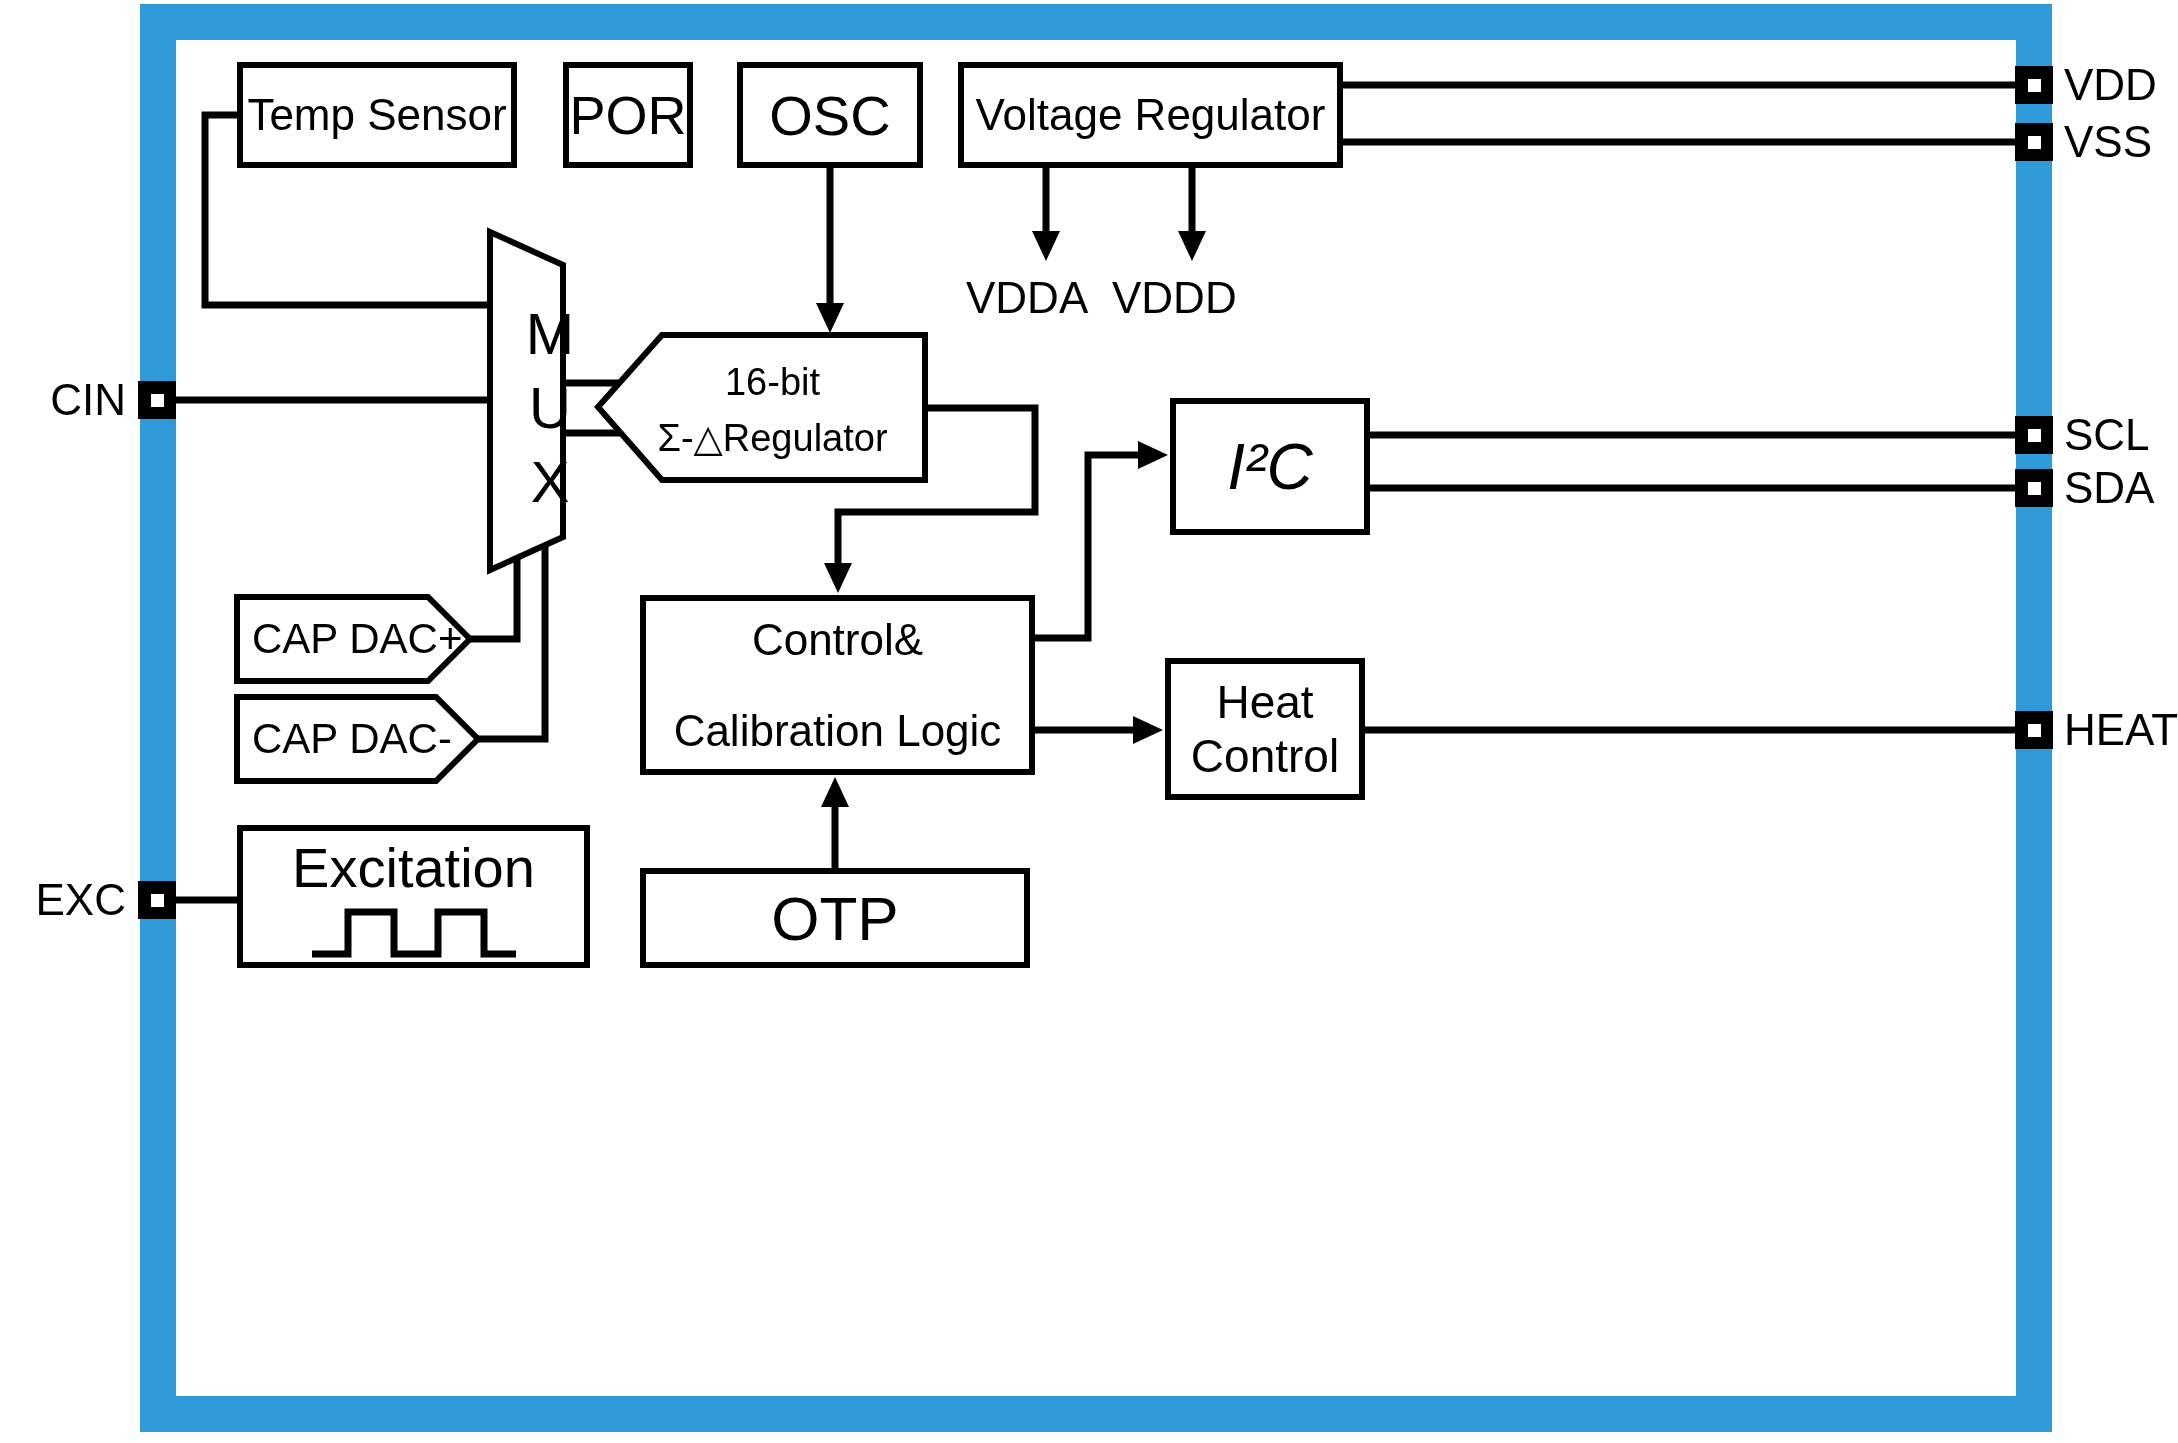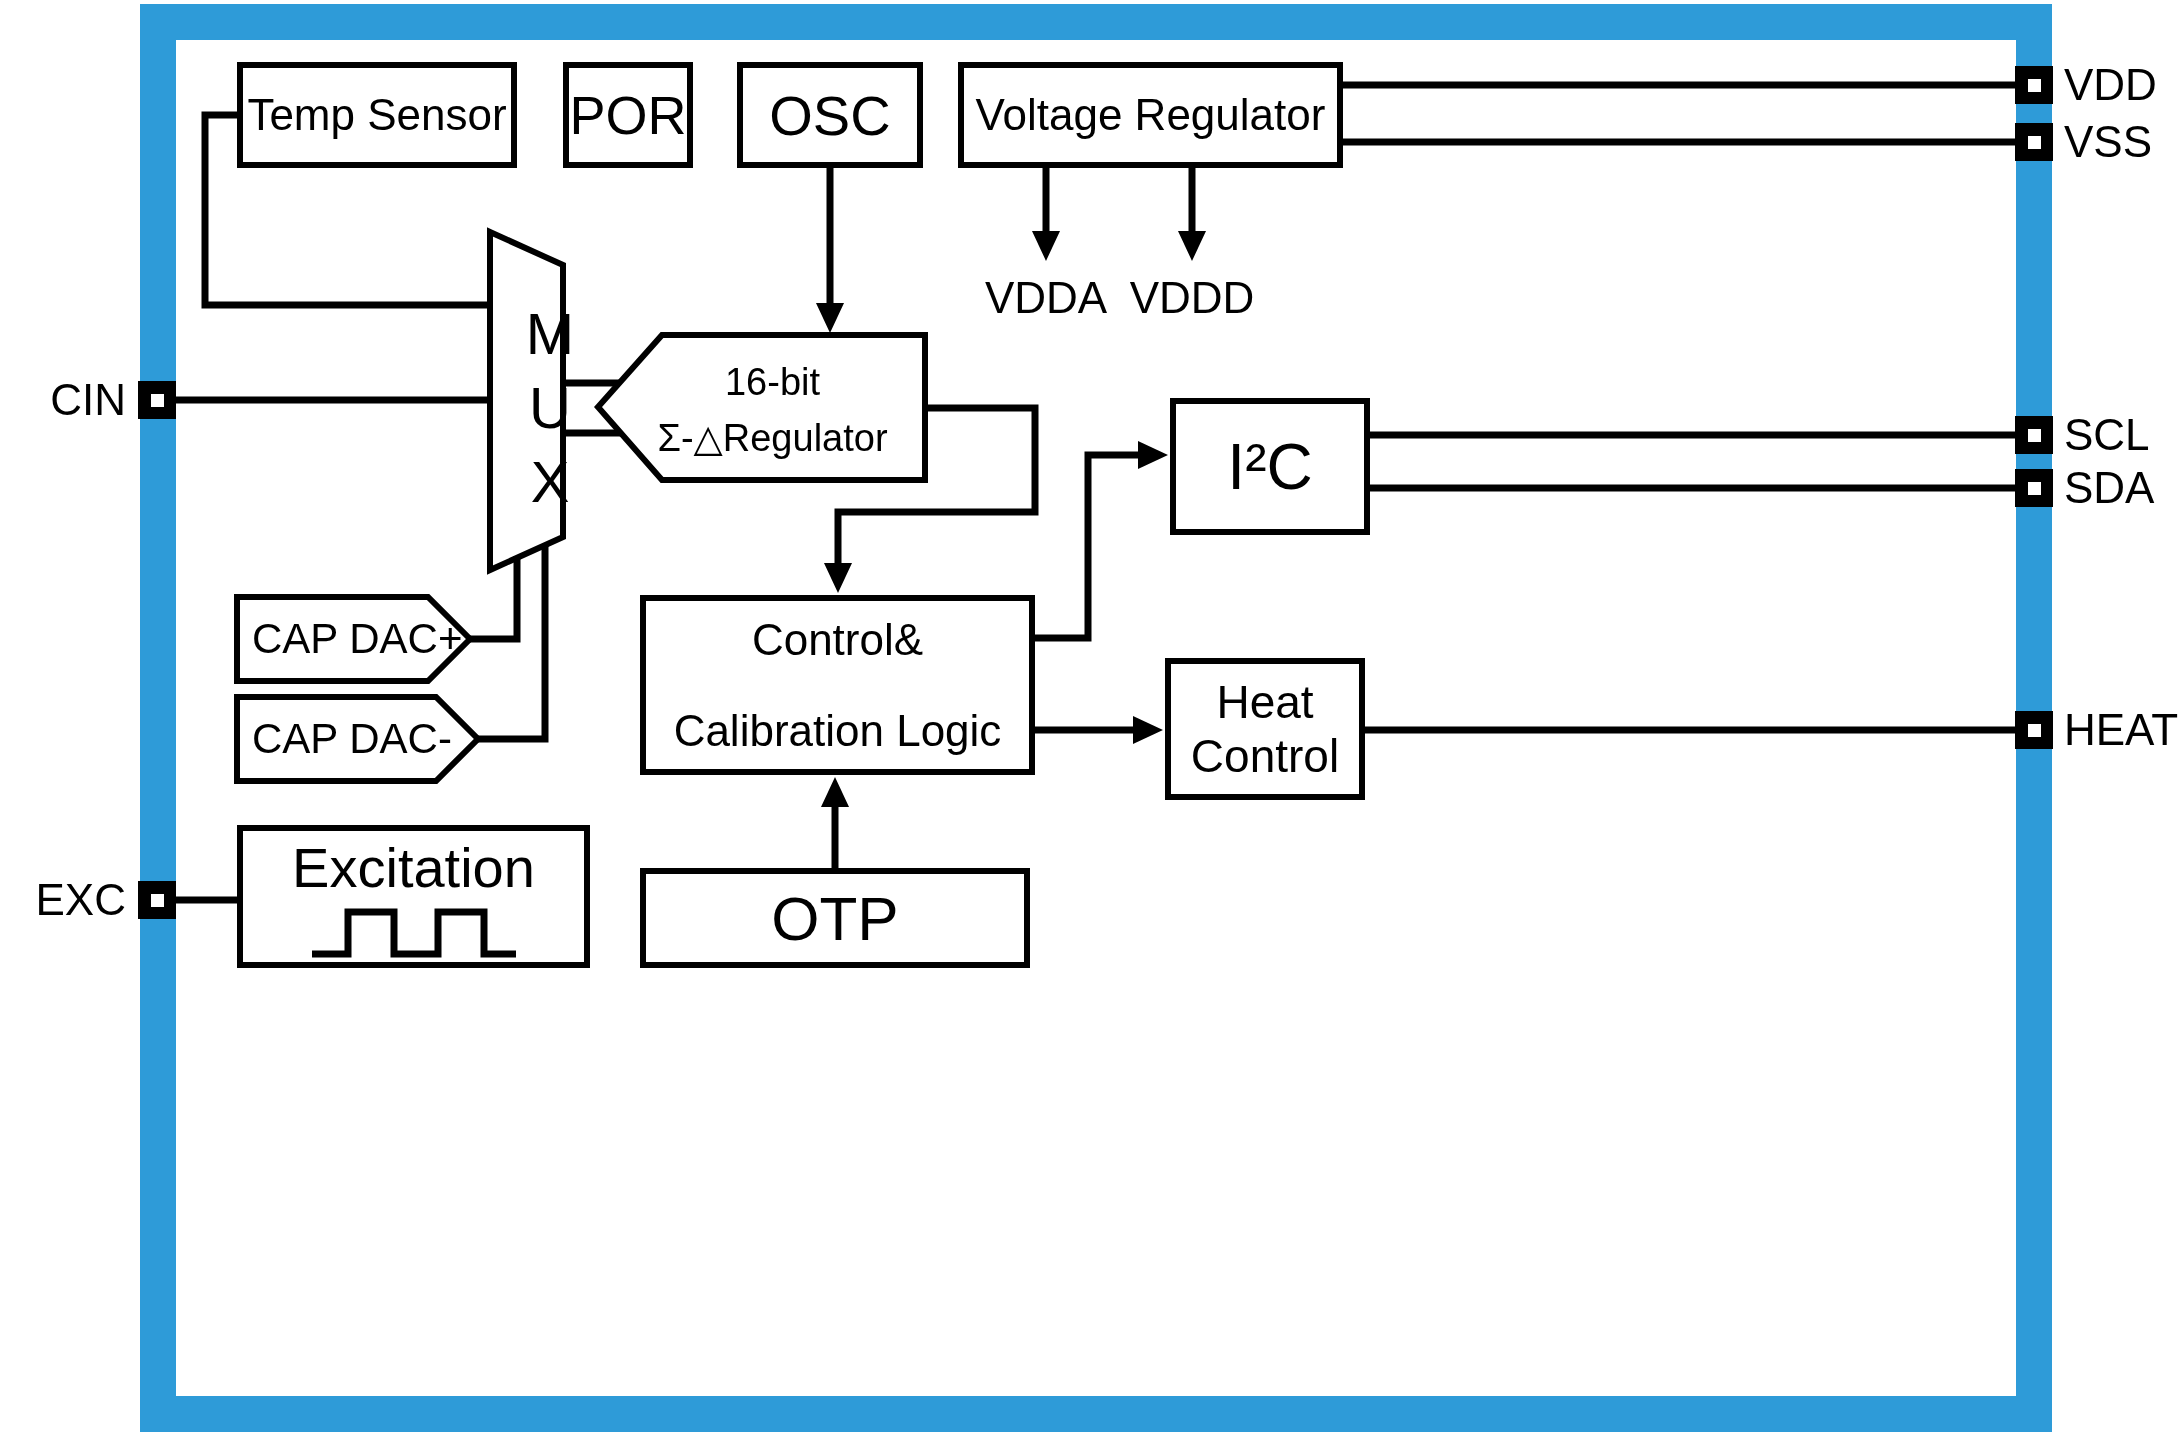--- a/index.html
+++ b/index.html
@@ -10,23 +10,23 @@
   #wiring{position:absolute;left:0;top:0;width:2178px;height:1443px;z-index:1;}
   .block{position:absolute;background:#fff;border:6px solid #000;box-sizing:border-box;
          display:flex;flex-direction:column;align-items:center;justify-content:center;
          text-align:center;z-index:2;}
   .olabel{position:absolute;z-index:3;display:flex;align-items:center;justify-content:center;
           text-align:center;}
   .pin{position:absolute;width:38px;height:38px;background:#000;z-index:4;
        display:flex;align-items:center;justify-content:center;}
   .pin-hole{width:13px;height:13px;background:#fff;}
   .pinlabel{position:absolute;z-index:4;font-size:44px;line-height:52px;}
-  .raillabel{position:absolute;z-index:3;font-size:44px;line-height:52px;text-align:center;}
+  .raillabel{position:absolute;z-index:3;font-size:44px;line-height:52px;text-align:left;}
   .fs-44{font-size:44px;} .fs-54{font-size:54px;} .fs-56{font-size:56px;}
-  .fs-62{font-size:62px;} .fs-64{font-size:64px;} .fs-46{font-size:46px;line-height:54px;}
+  .fs-62{font-size:62px;} .fs-64{font-size:64px;font-style:italic;} .fs-46{font-size:46px;line-height:54px;}
   .ctrl-lines{font-size:44px;line-height:58px;gap:33px;}
   .mod-lines{font-size:38px;line-height:56px;}
   .capdac{font-size:42px;justify-content:flex-start;padding-left:12px;flex-direction:row;text-align:center;}
   .mux-text{font-size:58px;line-height:74px;word-break:break-all;}
   .wave{margin-top:6px;}
 </style>
 </head>
 <body>
 
 <div id="stage">

